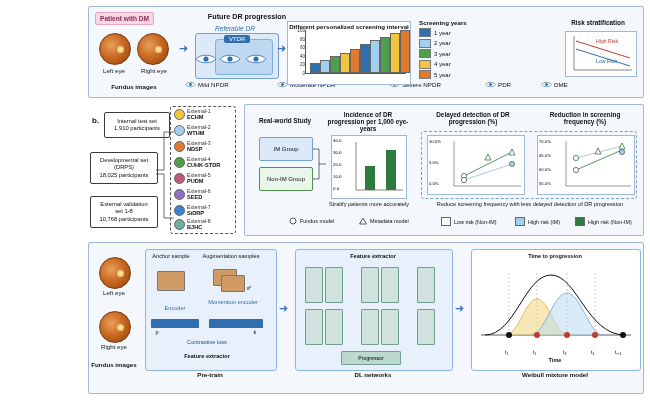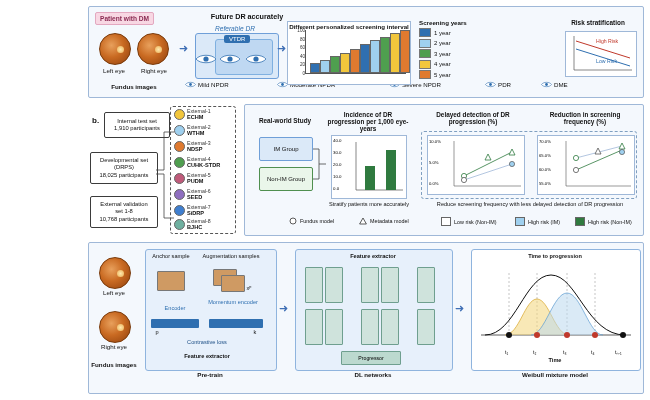--- a/index.html
+++ b/index.html
@@ -82,21 +82,21 @@
 </head>
 <body>
 
 <div id="root">
 
   <div class="plabel" style="left:92px;top:8px;">a.</div>
   <div class="panel" id="panelA">
 
     <div class="pinkBadge">Patient with DM</div>
 
-    <div class="aTitle" style="left:118px;top:5px;width:80px;text-align:center;font-weight:bold;">Future DR accurately</div>
+    <div class="aTitle" style="left:118px;top:5px;width:80px;text-align:center;font-weight:bold;">Future DR progression</div>
 
     <div class="fundus" style="left:10px;top:26px;"></div>
     <div class="fundus" style="left:48px;top:26px;"></div>
     <div class="capt" style="left:4px;top:60px;width:42px;">Left eye</div>
     <div class="capt" style="left:44px;top:60px;width:42px;">Right eye</div>
     <div class="capt" style="left:2px;top:76px;width:86px;font-weight:bold;">Fundus images</div>
 
     <div class="arrowR" style="left:90px;top:36px;">➜</div>
 
     <div class="refTag" style="left:126px;top:18px;">Referable DR</div>

